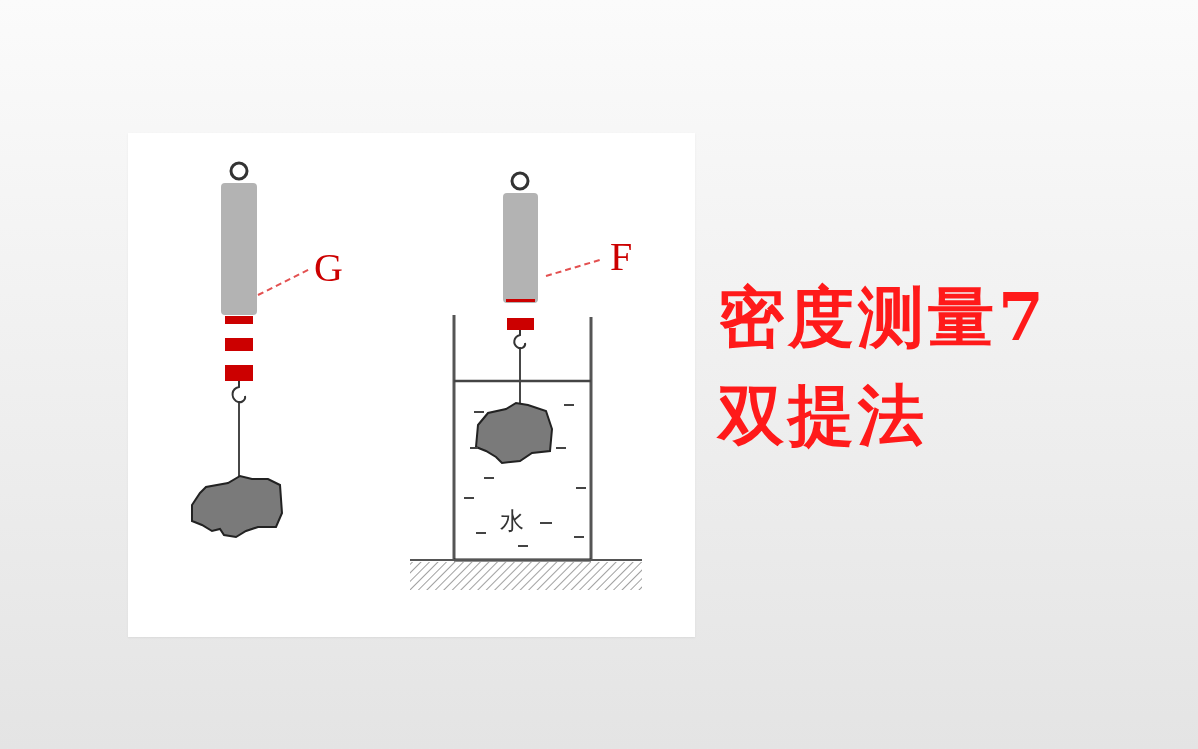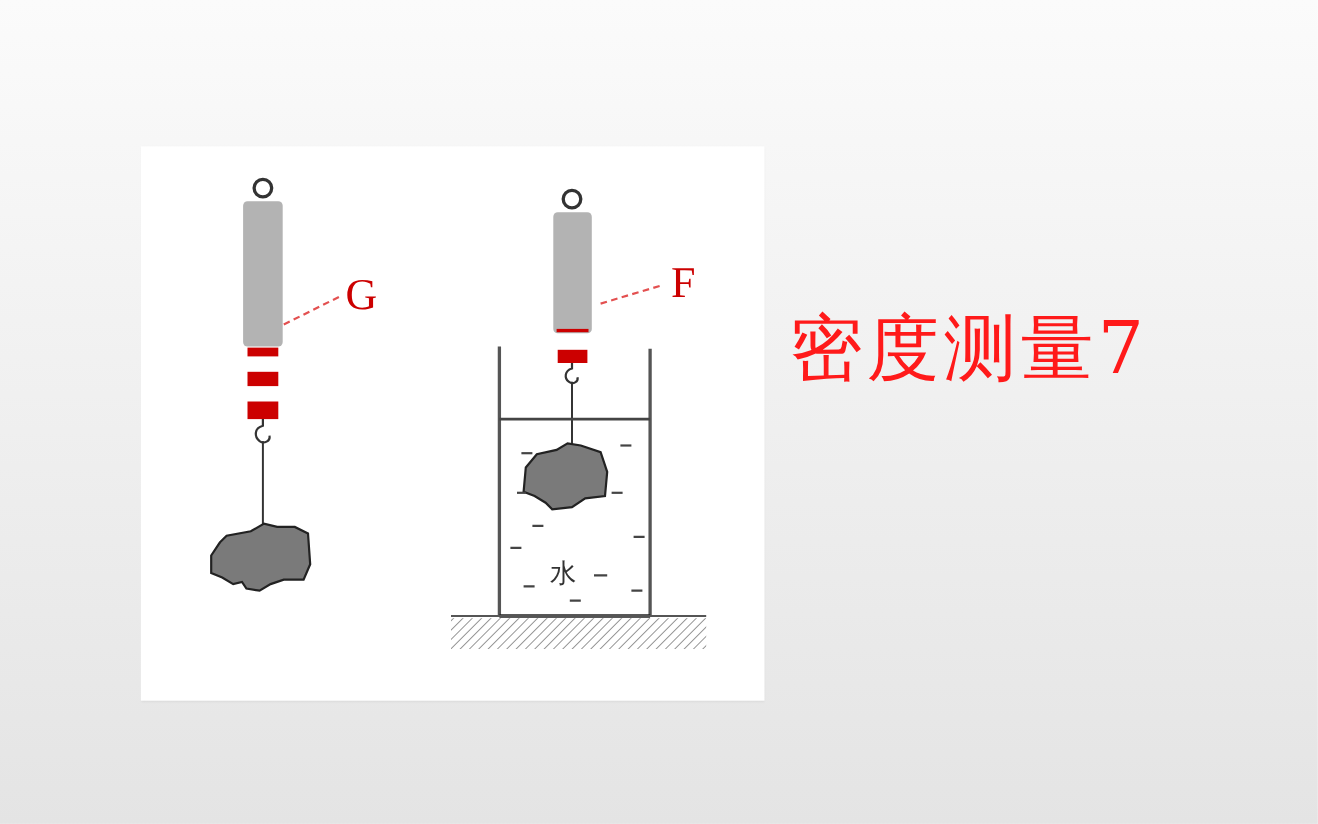--- a/index.html
+++ b/index.html
@@ -13,21 +13,21 @@
       background: #ffffff;
       box-shadow: 0 1px 2px rgba(0,0,0,0.06);
     }
     .figure svg { position: absolute; left: 0; top: 0; }
     .title {
       position: absolute; left: 718px; top: 268px;
       color: #ff1a1a;
       font-family: "DejaVu Serif", serif;
       font-size: 66px; line-height: 98px;
       letter-spacing: 4px;
-      font-weight: normal;
+      font-weight: bold;
     }
     .title div { white-space: nowrap; }
     .lbl { font-family: "Liberation Serif", serif; fill: #cc0000; font-size: 40px; }
     .water-lbl { font-family: "DejaVu Sans", sans-serif; fill: #333; font-size: 24px; }
   </style>
 </head>
 <body>
 
 <div class="figure">
   <svg width="567" height="504" viewBox="0 0 567 504">
@@ -87,13 +87,14 @@
 
     <g>
       <line x1="282" y1="427" x2="514" y2="427" stroke="#555" stroke-width="2"></line>
       <rect x="282" y="429" width="232" height="28" fill="url(#hatch)"></rect>
     </g>
   </svg>
 </div>
 
 <div class="title">
   <div>密度测量7</div>
+  <div>双提法</div>
 </div>
 
 </body></html>

